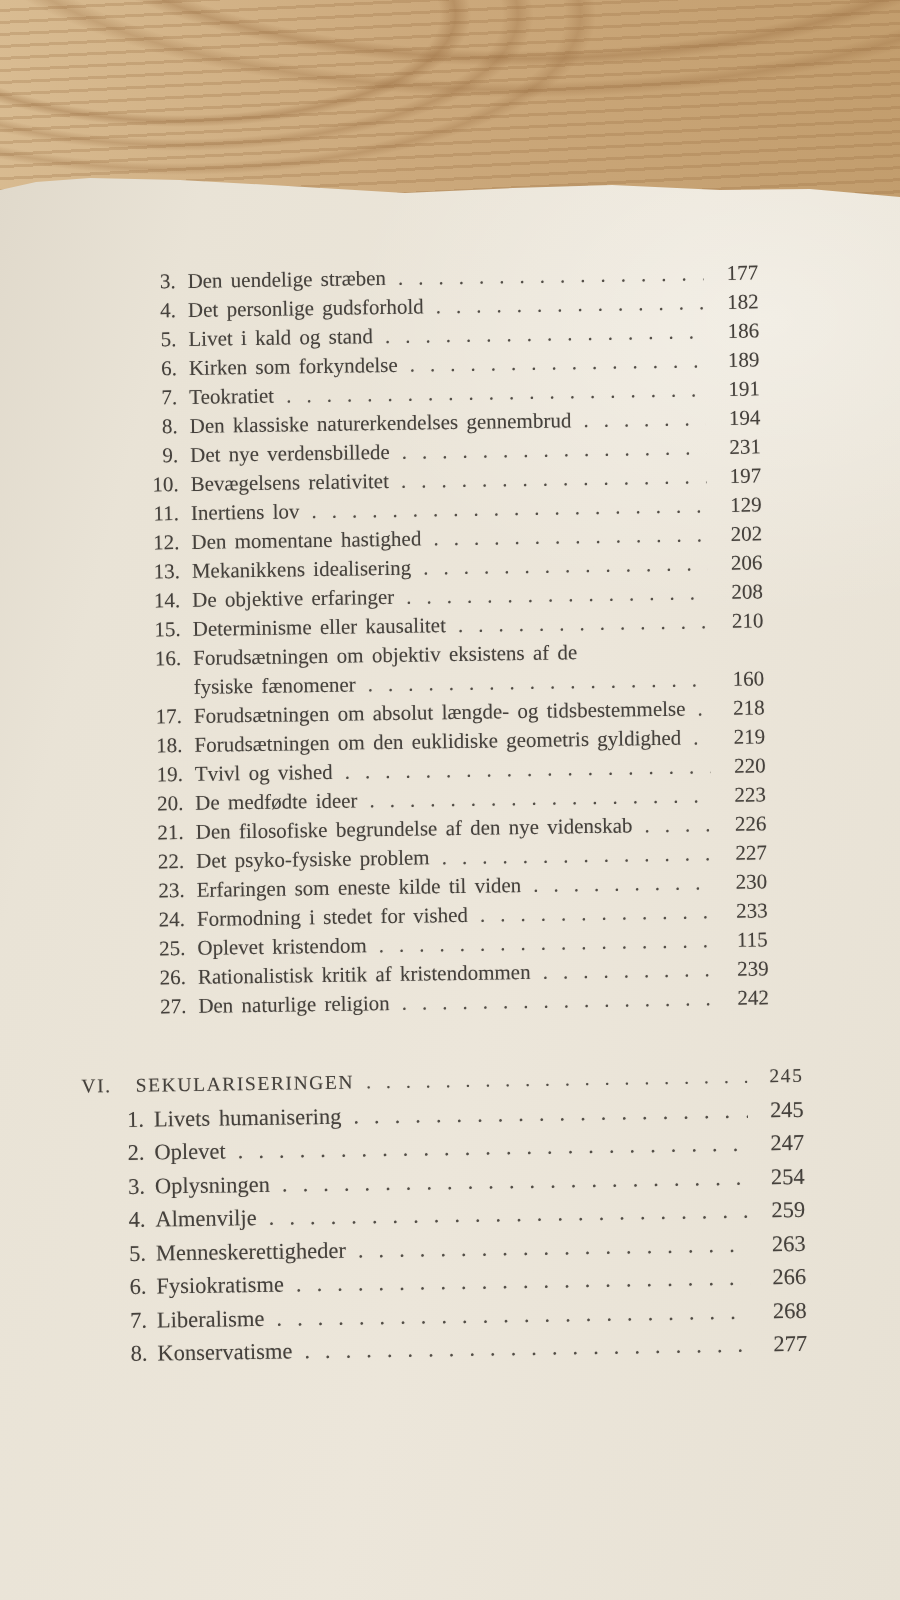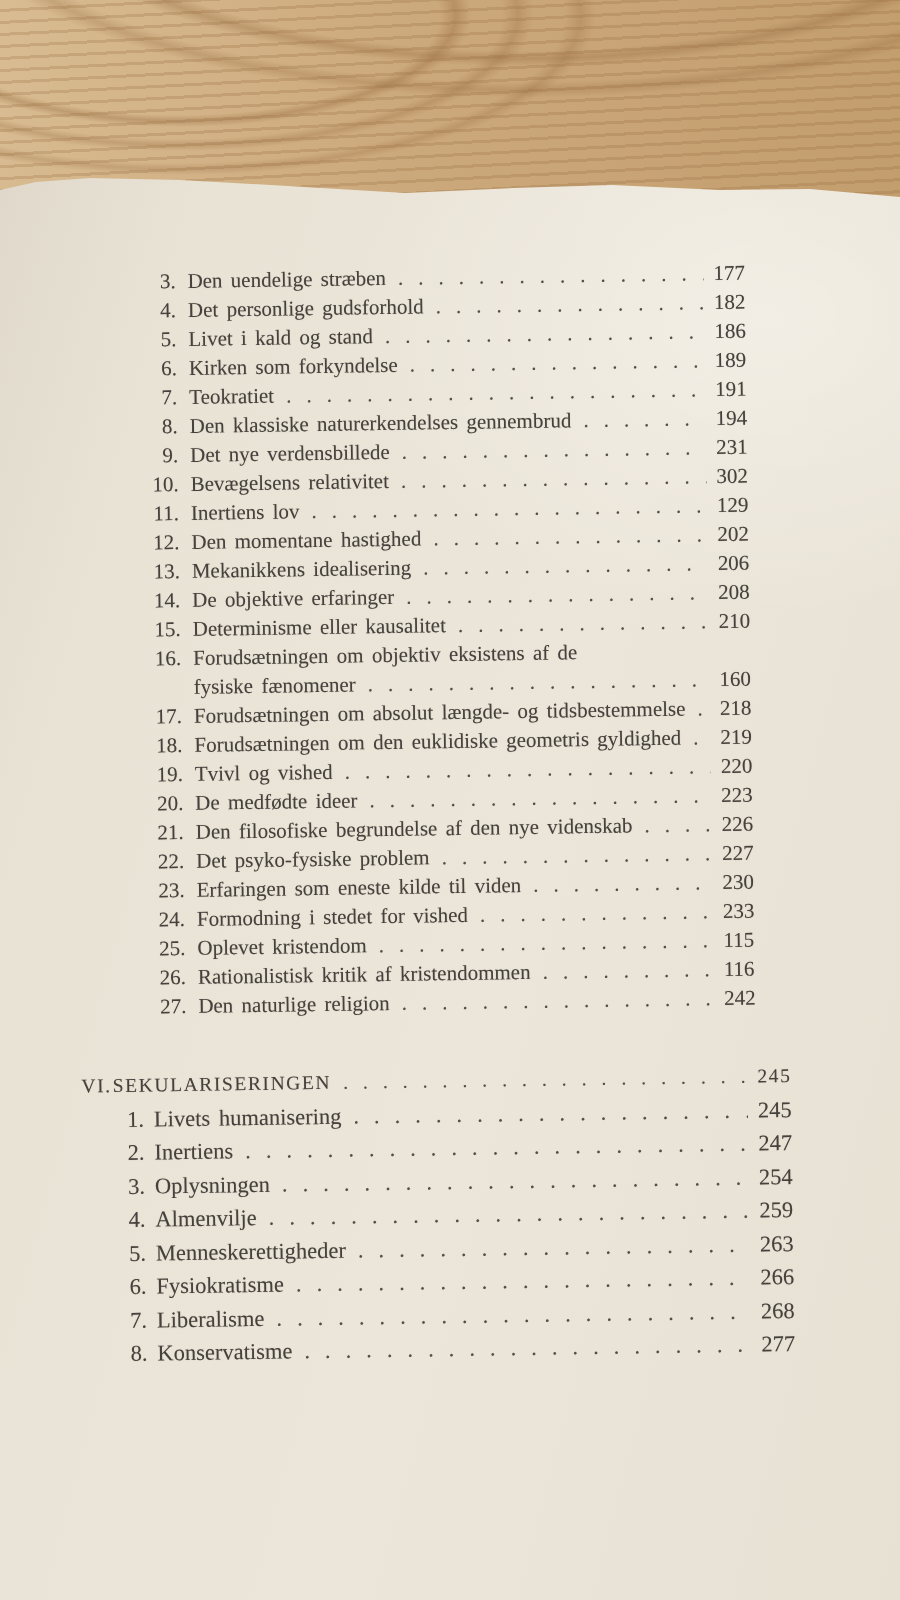--- a/index.html
+++ b/index.html
@@ -66,32 +66,32 @@
     align-items: baseline;
   }
   .num    { text-align: right; flex: 0 0 auto; box-sizing: border-box; white-space: nowrap; }
   .title  { flex: 0 1 auto; white-space: nowrap; }
   .leader { flex: 1 1 0; min-width: 0; overflow: hidden; white-space: nowrap;
             margin: 0 10px 0 12px; color: #524d46; }
   .leader::after {
     content: ".............................................";
     letter-spacing: 15px;
   }
-  .pageno { flex: 0 0 58px; text-align: left; white-space: nowrap; }
+  .pageno { flex: 0 0 58px; text-align: center; white-space: nowrap; }
 
   
   .block1 .row { height: 29px; line-height: 29px; font-size: 21px;
                  padding-right: 130px; }
   .block1 .num { width: 186px; padding-right: 12px; }
 
   
   .header-row { height: 33.5px; line-height: 33.5px; font-size: 19.5px;
                 margin-top: 47px; padding-left: 68px; padding-right: 98px;
                 letter-spacing: 1.6px; }
-  .header-row .sec-num { margin-right: 1px; }
+  .header-row .sec-num { margin-right: 24px; }
 
   
   .block2 .row { height: 33.5px; line-height: 33.5px; font-size: 22.5px;
                  padding-right: 98px; }
   .block2 .num { width: 140px; padding-right: 10px; }
 </style>
 </head>
 <body>
 
 <div class="scene">
@@ -141,21 +141,21 @@
           <div class="row">
             <span class="num">9.</span>
             <span class="title">Det nye verdensbillede</span>
             <span class="leader"></span>
             <span class="pageno">231</span>
           </div>
           <div class="row">
             <span class="num">10.</span>
             <span class="title">Bevægelsens relativitet</span>
             <span class="leader"></span>
-            <span class="pageno">302</span>
+            <span class="pageno">197</span>
           </div>
           <div class="row">
             <span class="num">11.</span>
             <span class="title">Inertiens lov</span>
             <span class="leader"></span>
             <span class="pageno">129</span>
           </div>
           <div class="row">
             <span class="num">12.</span>
             <span class="title">Den momentane hastighed</span>
@@ -241,21 +241,21 @@
           <div class="row">
             <span class="num">25.</span>
             <span class="title">Oplevet kristendom</span>
             <span class="leader"></span>
             <span class="pageno">115</span>
           </div>
           <div class="row">
             <span class="num">26.</span>
             <span class="title">Rationalistisk kritik af kristendommen</span>
             <span class="leader"></span>
-            <span class="pageno">116</span>
+            <span class="pageno">239</span>
           </div>
           <div class="row">
             <span class="num">27.</span>
             <span class="title">Den naturlige religion</span>
             <span class="leader"></span>
             <span class="pageno">242</span>
           </div>
         </div>
 
       <div class="row header-row">
@@ -267,21 +267,21 @@
 
       <div class="block block2" id="block2">
           <div class="row">
             <span class="num">1.</span>
             <span class="title">Livets humanisering</span>
             <span class="leader"></span>
             <span class="pageno">245</span>
           </div>
           <div class="row">
             <span class="num">2.</span>
-            <span class="title">Inertiens</span>
+            <span class="title">Oplevet</span>
             <span class="leader"></span>
             <span class="pageno">247</span>
           </div>
           <div class="row">
             <span class="num">3.</span>
             <span class="title">Oplysningen</span>
             <span class="leader"></span>
             <span class="pageno">254</span>
           </div>
           <div class="row">

